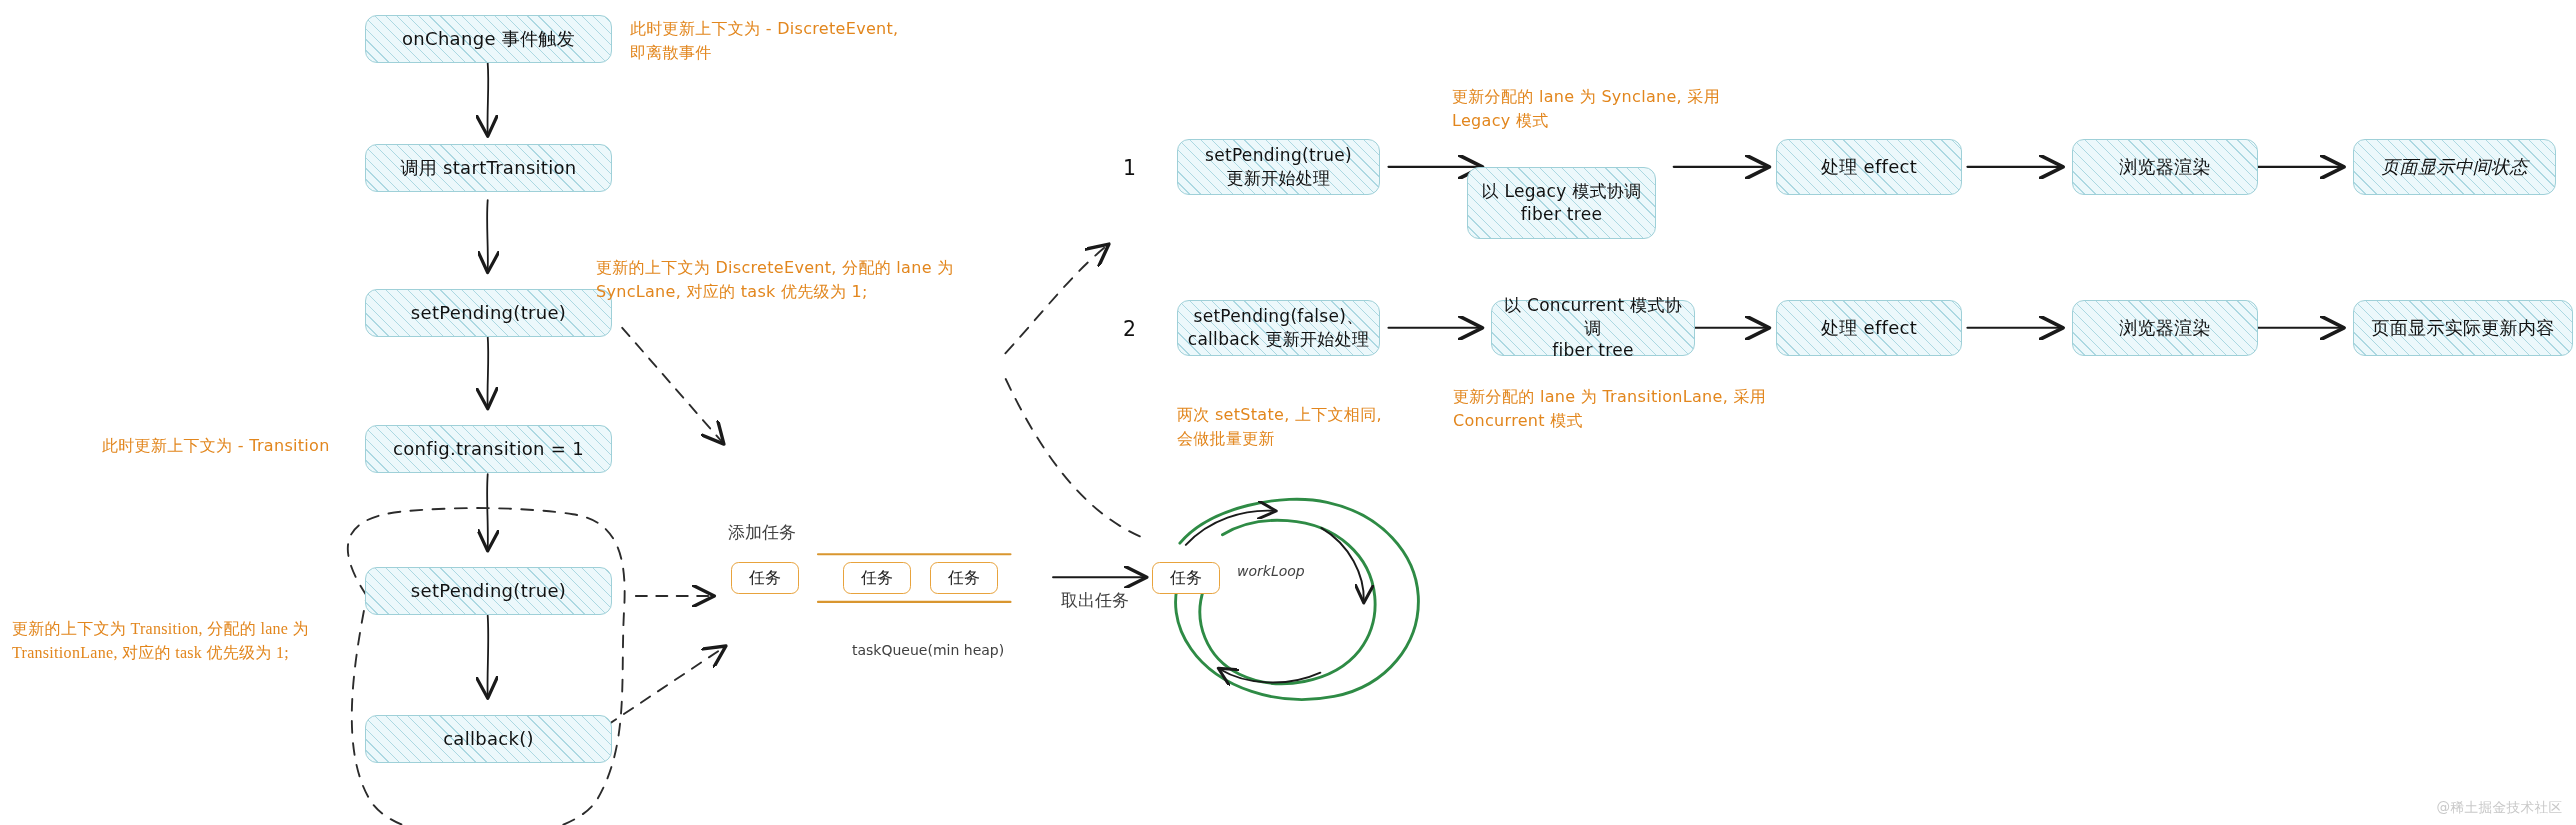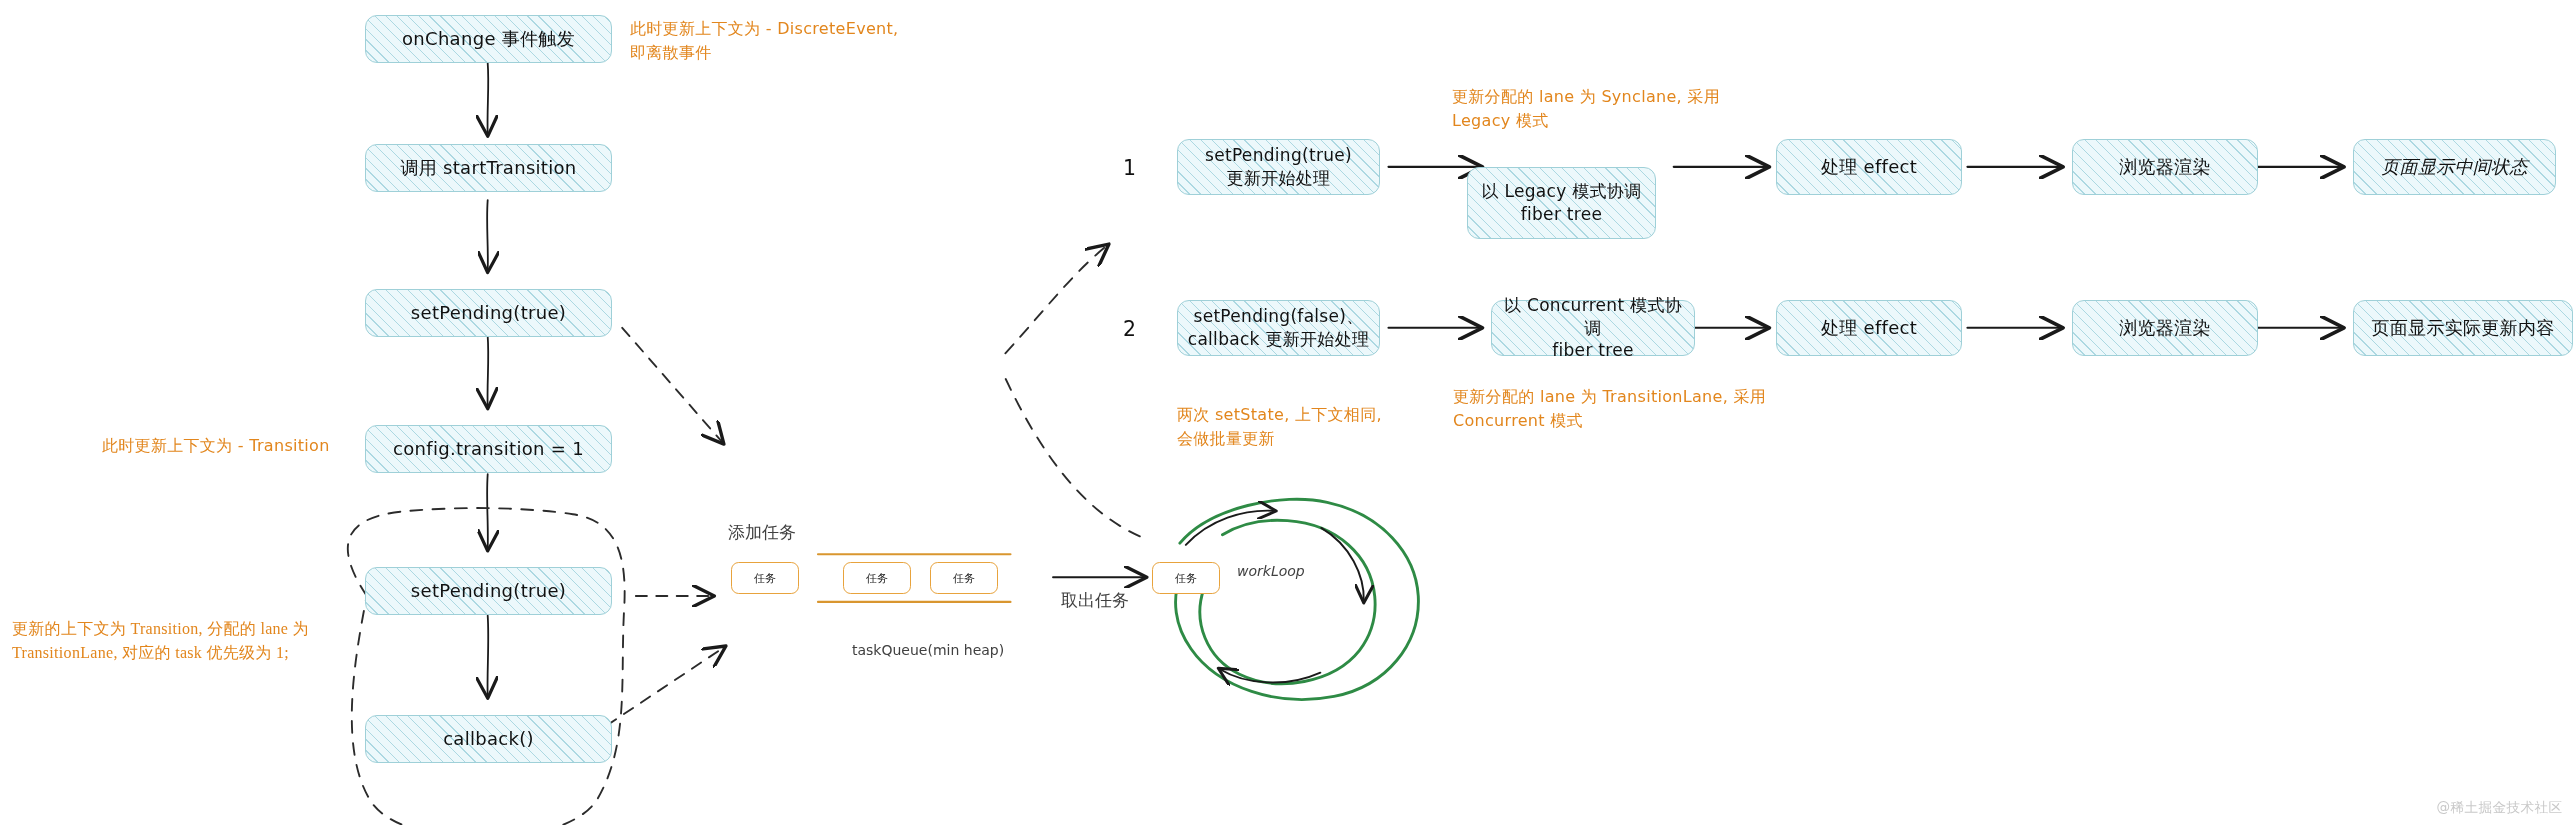--- a/index.html
+++ b/index.html
@@ -31,21 +31,21 @@
     padding:1.7px 8.5px;
     white-space:pre-line;
   }
   .node.two-line{font-size:17px;}
 
   
   .taskchip{
     position:absolute;box-sizing:border-box;
     border:1.7px solid #e8a33d;border-radius:7.7px;background:#ffffff;
     display:flex;align-items:center;justify-content:center;
-    font-size:11px;color:#222;
+    font-size:16px;color:#222;
   }
 
   
   .anno{
     position:absolute;color:#e2861d;font-size:16px;line-height:1.5;
     white-space:pre-line;letter-spacing:0.3px;
   }
   
   .lbl{position:absolute;color:#404040;font-size:17px;line-height:1.4;white-space:pre-line;}
   .lbl.big{font-size:14px;}
@@ -161,20 +161,22 @@
 
   <div class="node" style="left:365px;top:425px;width:247px;height:48px;">config.transition = 1</div>
 
   <div class="node" style="left:365px;top:567px;width:247px;height:48px;">setPending(true)</div>
 
   <div class="node" style="left:365px;top:715px;width:247px;height:48px;">callback()</div>
 
   <div class="anno" style="left:630px;top:17px;width:366px;">此时更新上下文为 - DiscreteEvent,
 即离散事件</div>
 
+  <div class="anno" style="left:596px;top:256px;width:400px;">更新的上下文为 DiscreteEvent, 分配的 lane 为
+SyncLane, 对应的 task 优先级为 1;</div>
 
   <div class="anno" style="left:102px;top:434px;width:256px;">此时更新上下文为 - Transition</div>
 
   <div class="anno" style="left:12px;top:617px;width:358px;font-family:Liberation Serif, serif;">更新的上下文为 Transition, 分配的 lane 为
 TransitionLane, 对应的 task 优先级为 1;</div>
 
   <div class="lbl" style="left:728px;top:521px;">添加任务</div>
 
   <div class="taskchip" style="left:731px;top:562px;width:68px;height:32px;">任务</div>
 

